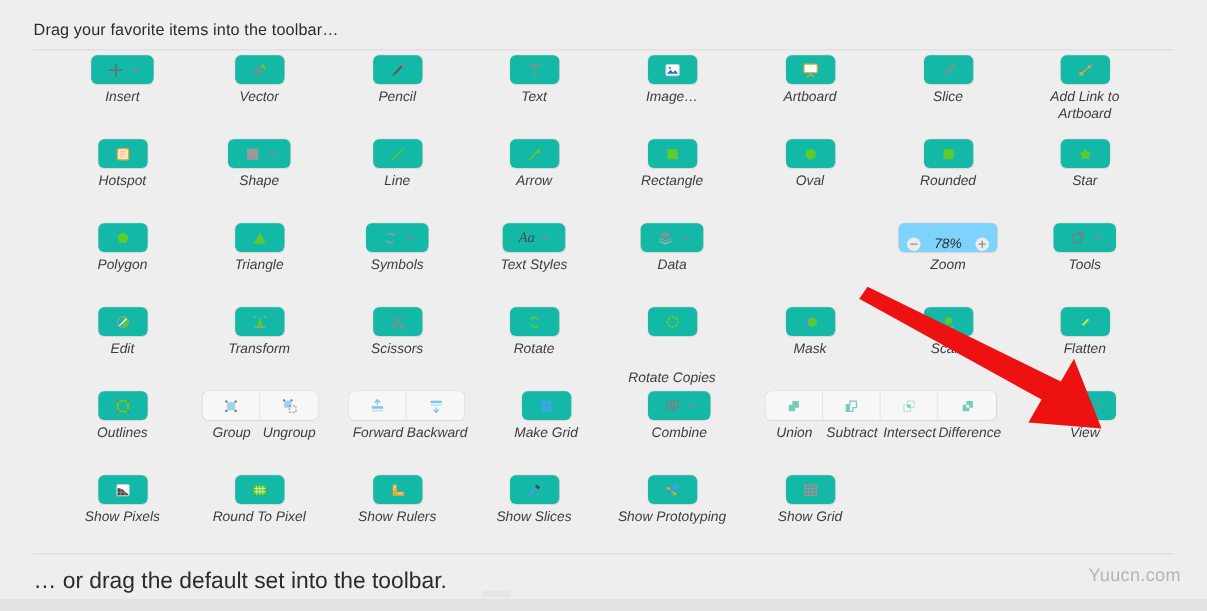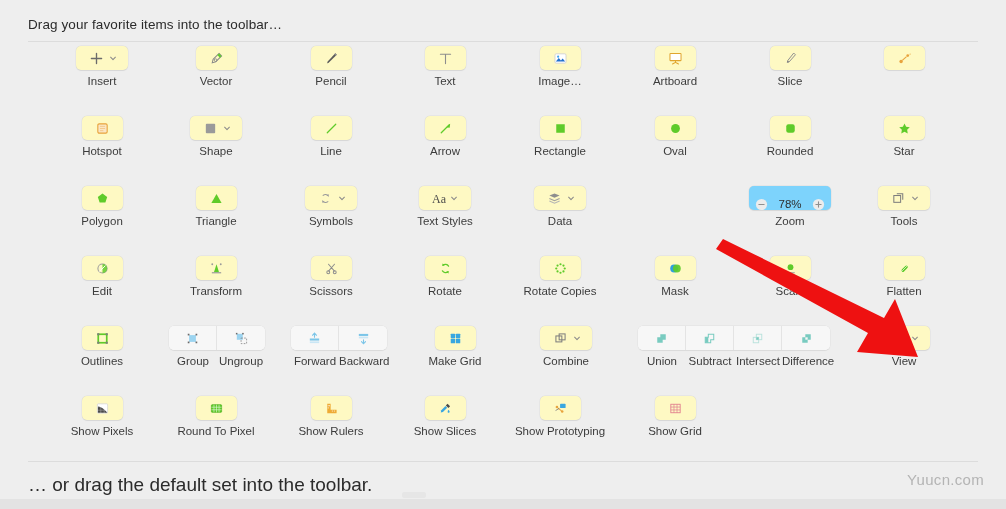--- a/index.html
+++ b/index.html
@@ -45,27 +45,28 @@
     width: 1006px;
   }
   .cell {
     position: absolute;
     top: 0;
     display: flex;
     flex-direction: column;
     align-items: center;
     width: 130px;
     margin-left: -65px;
+    font-style: italic;
   }
   .chip-row { display: flex; align-items: center; }
 
   .chip {
     height: 24px;
     min-width: 41px;
-    background: #fef9c3;
+    background: #14b8a6;
     border-radius: 5px;
     display: flex;
     align-items: center;
     justify-content: center;
     gap: 4px;
     padding: 0 7px;
     box-shadow: 0 0 0 0.5px rgba(0,0,0,0.055), 0 0.5px 1px rgba(0,0,0,0.07);
   }
   .chip.wide { min-width: 52px; }
   
@@ -279,20 +280,21 @@
               <span>
                 <svg class="icon" width="17" height="17" viewBox="0 0 20 20">
                   <circle cx="6" cy="13.5" r="2" fill="#e8a33d"></circle>
                   <circle cx="13.8" cy="6.6" r="1.6" fill="#e8a33d"></circle>
                   <path d="M7.4 12.2l5-4.4" stroke="#e8a33d" stroke-width="1.3"></path>
                   <path d="M15.6 4.6l1.6-.4-.4 1.7z" fill="#e8a33d"></path>
                 </svg>
               </span>
             </div>
           </div>
+          <div class="label two">Add Link to Artboard</div>
         </div>
       </div>
       <div class="row">
         <div class="cell" style="left: 102px;">
           <div class="chip-row">
             <div class="chip">
               <span>
                 <svg class="icon" width="17" height="17" viewBox="0 0 20 20">
                   <rect x="4.5" y="4.5" width="11" height="11" rx="1.6" fill="#fbe6c4" stroke="#e8a33d" stroke-width="1.3"></rect>
                   <path d="M7 7.5h6M7 10h6M7 12.5h4" stroke="#f0c07d" stroke-width="0.9"></path>
@@ -555,21 +557,21 @@
                 <svg class="icon" width="17" height="17" viewBox="0 0 20 20">
                   <path d="M7 6.2a4.6 4.6 0 016.6 1M13 13.8a4.6 4.6 0 01-6.6-1" fill="none" stroke="#5fcb2a" stroke-width="1.5" stroke-linecap="round"></path>
                   <path d="M6.2 4.2l.6 2.8 2.6-1z" fill="#5fcb2a"></path>
                   <path d="M13.8 15.8l-.6-2.8-2.6 1z" fill="#5fcb2a"></path>
                 </svg>
               </span>
             </div>
           </div>
           <div class="label">Rotate</div>
         </div>
-        <div class="cell" style="left: 560px;">
+        <div class="cell" style="left: 560px; gap: 24px;">
           <div class="chip-row">
             <div class="chip">
               <span>
                 <svg class="icon" width="17" height="17" viewBox="0 0 20 20">
                   <g fill="#5fcb2a">
                     <circle cx="10" cy="5" r="1.3"></circle>
                     <circle cx="13.5" cy="6.5" r="1.3"></circle>
                     <circle cx="15" cy="10" r="1.3"></circle>
                     <circle cx="13.5" cy="13.5" r="1.3"></circle>
                     <circle cx="10" cy="15" r="1.3"></circle>

